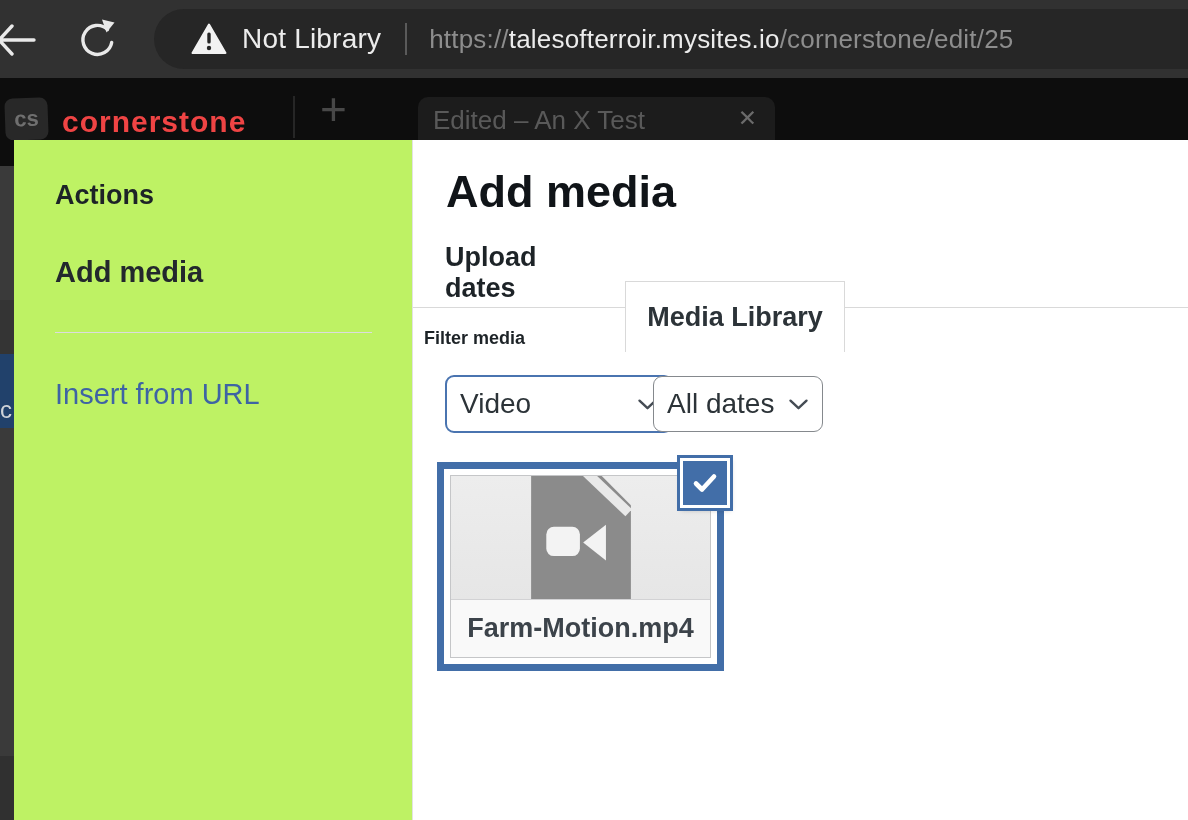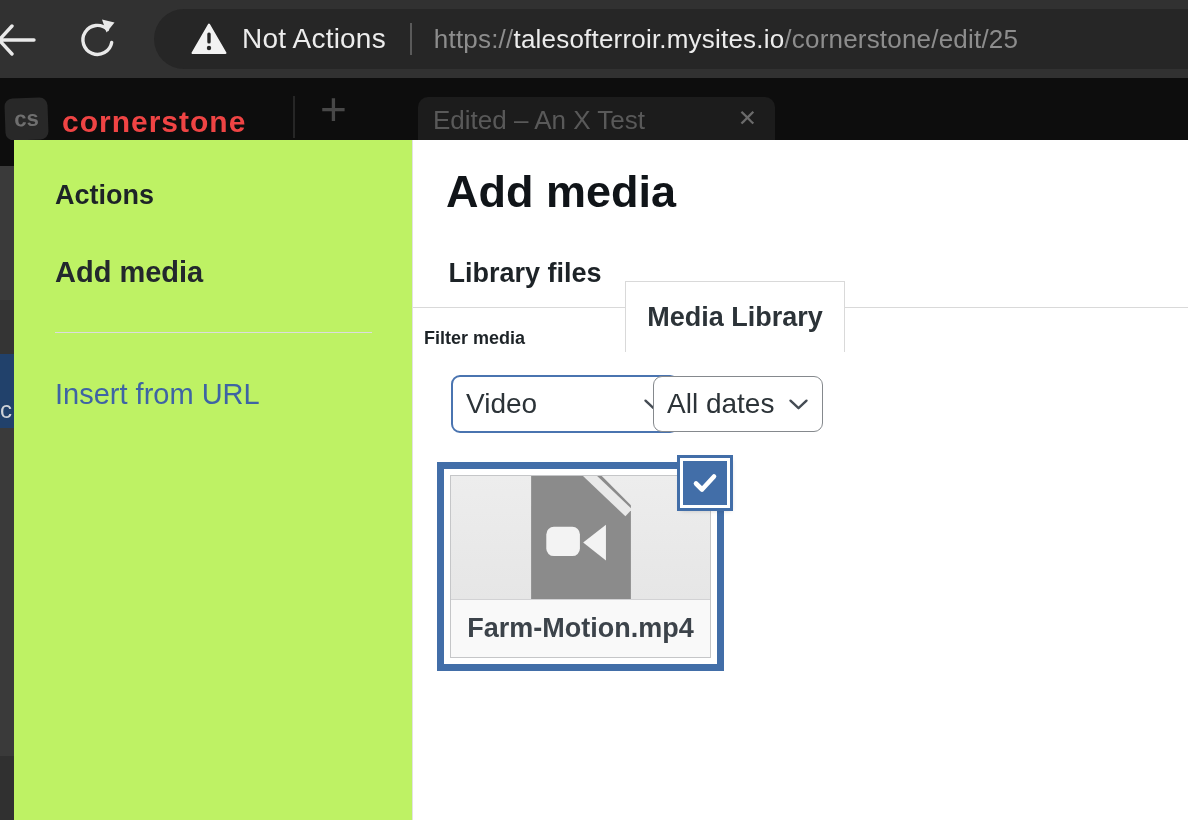--- a/index.html
+++ b/index.html
@@ -75,21 +75,21 @@
     position:absolute; left:611px; top:97px; width:220px; height:71px;
     background:#fff; border:1px solid #d9d9d9; border-bottom:none;
     display:flex; align-items:center; justify-content:center;
     font-size:27px; font-weight:600; color:#2c3338; cursor:pointer;margin-top:44px;
   }
   .filter-heading { position:absolute; left:410px; top:188px; font-size:18px; font-weight:700; color:#1d2327;text-align:center; }
   .select {
     position:absolute; background:#fff; border-radius:9px;
     display:flex; align-items:center; cursor:pointer;
   }
-  .select-type { left:431px; top:235px; width:228px; height:58px; border:2.5px solid #4a74b0;margin-left:6px; }
+  .select-type { left:431px; top:235px; width:228px; height:58px; border:2.5px solid #4a74b0; }
   .select-date { left:639px; top:236px; width:170px; height:56px; border:1.5px solid #85898d; }
   .select-value { margin-left:13px; font-size:28px; color:#2c3338; }
   .select-chevron { position:absolute; right:13px; top:50%; transform:translateY(-45%); display:flex; }
   
   .media-item {
     position:absolute; left:423px; top:322px; width:287px; height:209px;
     border:7px solid #426ea8; background:#fff; cursor:pointer;
   }
   .media-item-inner { position:absolute; inset:0; border:3px solid #fff; }
   .media-item-content {
@@ -130,21 +130,21 @@
       </svg>
     </div>
     <div class="address-pill">
       <span class="warning-icon">
         <svg width="36" height="32" viewBox="0 0 36 32">
           <path d="M18 1.5 L34.5 30 H1.5 Z" fill="#f2f2f2" stroke="#f2f2f2" stroke-width="2" stroke-linejoin="round"></path>
           <rect x="16.3" y="9.5" width="3.4" height="11" rx="1.6" fill="#262626"></rect>
           <circle cx="18" cy="25" r="2.2" fill="#262626"></circle>
         </svg>
       </span>
-      <span class="security-label">Not Actions</span>
+      <span class="security-label">Not Library</span>
       <span class="pill-divider"></span>
       <span class="url-text"><span class="url-dim">https://</span><span class="url-bright">talesofterroir.mysites.io</span><span class="url-dim">/cornerstone/edit/25</span></span>
     </div>
   </div>
 
   <div class="app-header">
     <div class="cs-badge">cs</div>
     <div class="brand">cornerstone</div>
     <div class="header-vdiv"></div>
     <div class="new-tab-btn">+</div>
@@ -167,21 +167,21 @@
       <div class="sb-heading">Actions</div>
       <div class="sb-item">Add media</div>
       <div class="sb-divider"></div>
       <div class="sb-link">Insert from URL</div>
     </aside>
 
     <h1 class="dialog-title">Add media</h1>
 
     <div class="router-line left"></div>
     <div class="router-line right"></div>
-    <div class="tab-upload">Library files</div>
+    <div class="tab-upload">Upload dates</div>
     <div class="tab-library">Media Library</div>
 
     <div class="filter-heading">Filter media</div>
 
     <div class="select select-type">
       <span class="select-value">Video</span>
       <span class="select-chevron">
         <svg width="21" height="13" viewBox="0 0 21 13">
           <path d="M2.5 2.5 L10.5 10 L18.5 2.5" fill="none" stroke="#454c54" stroke-width="2.4" stroke-linecap="round" stroke-linejoin="round"></path>
         </svg>

